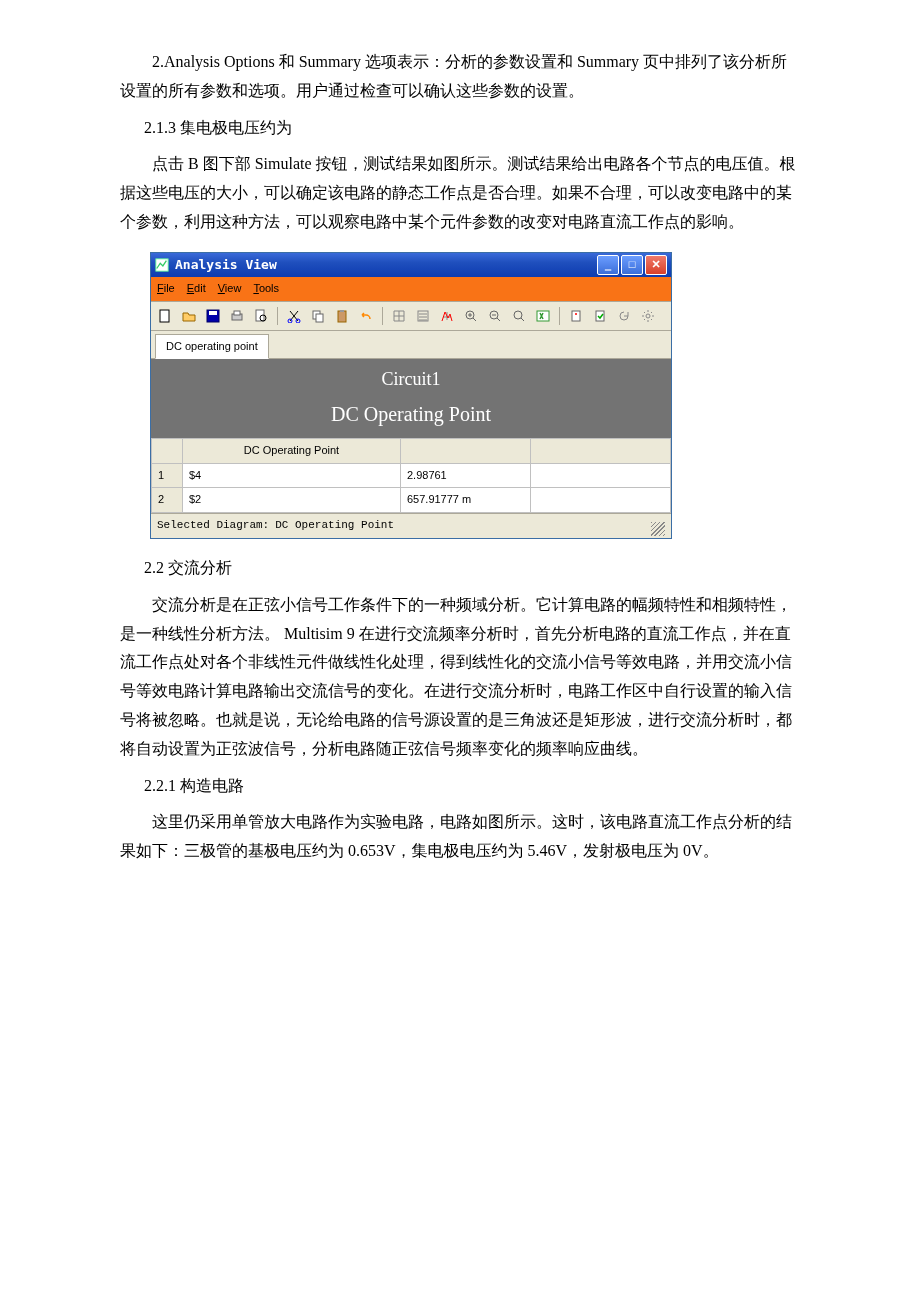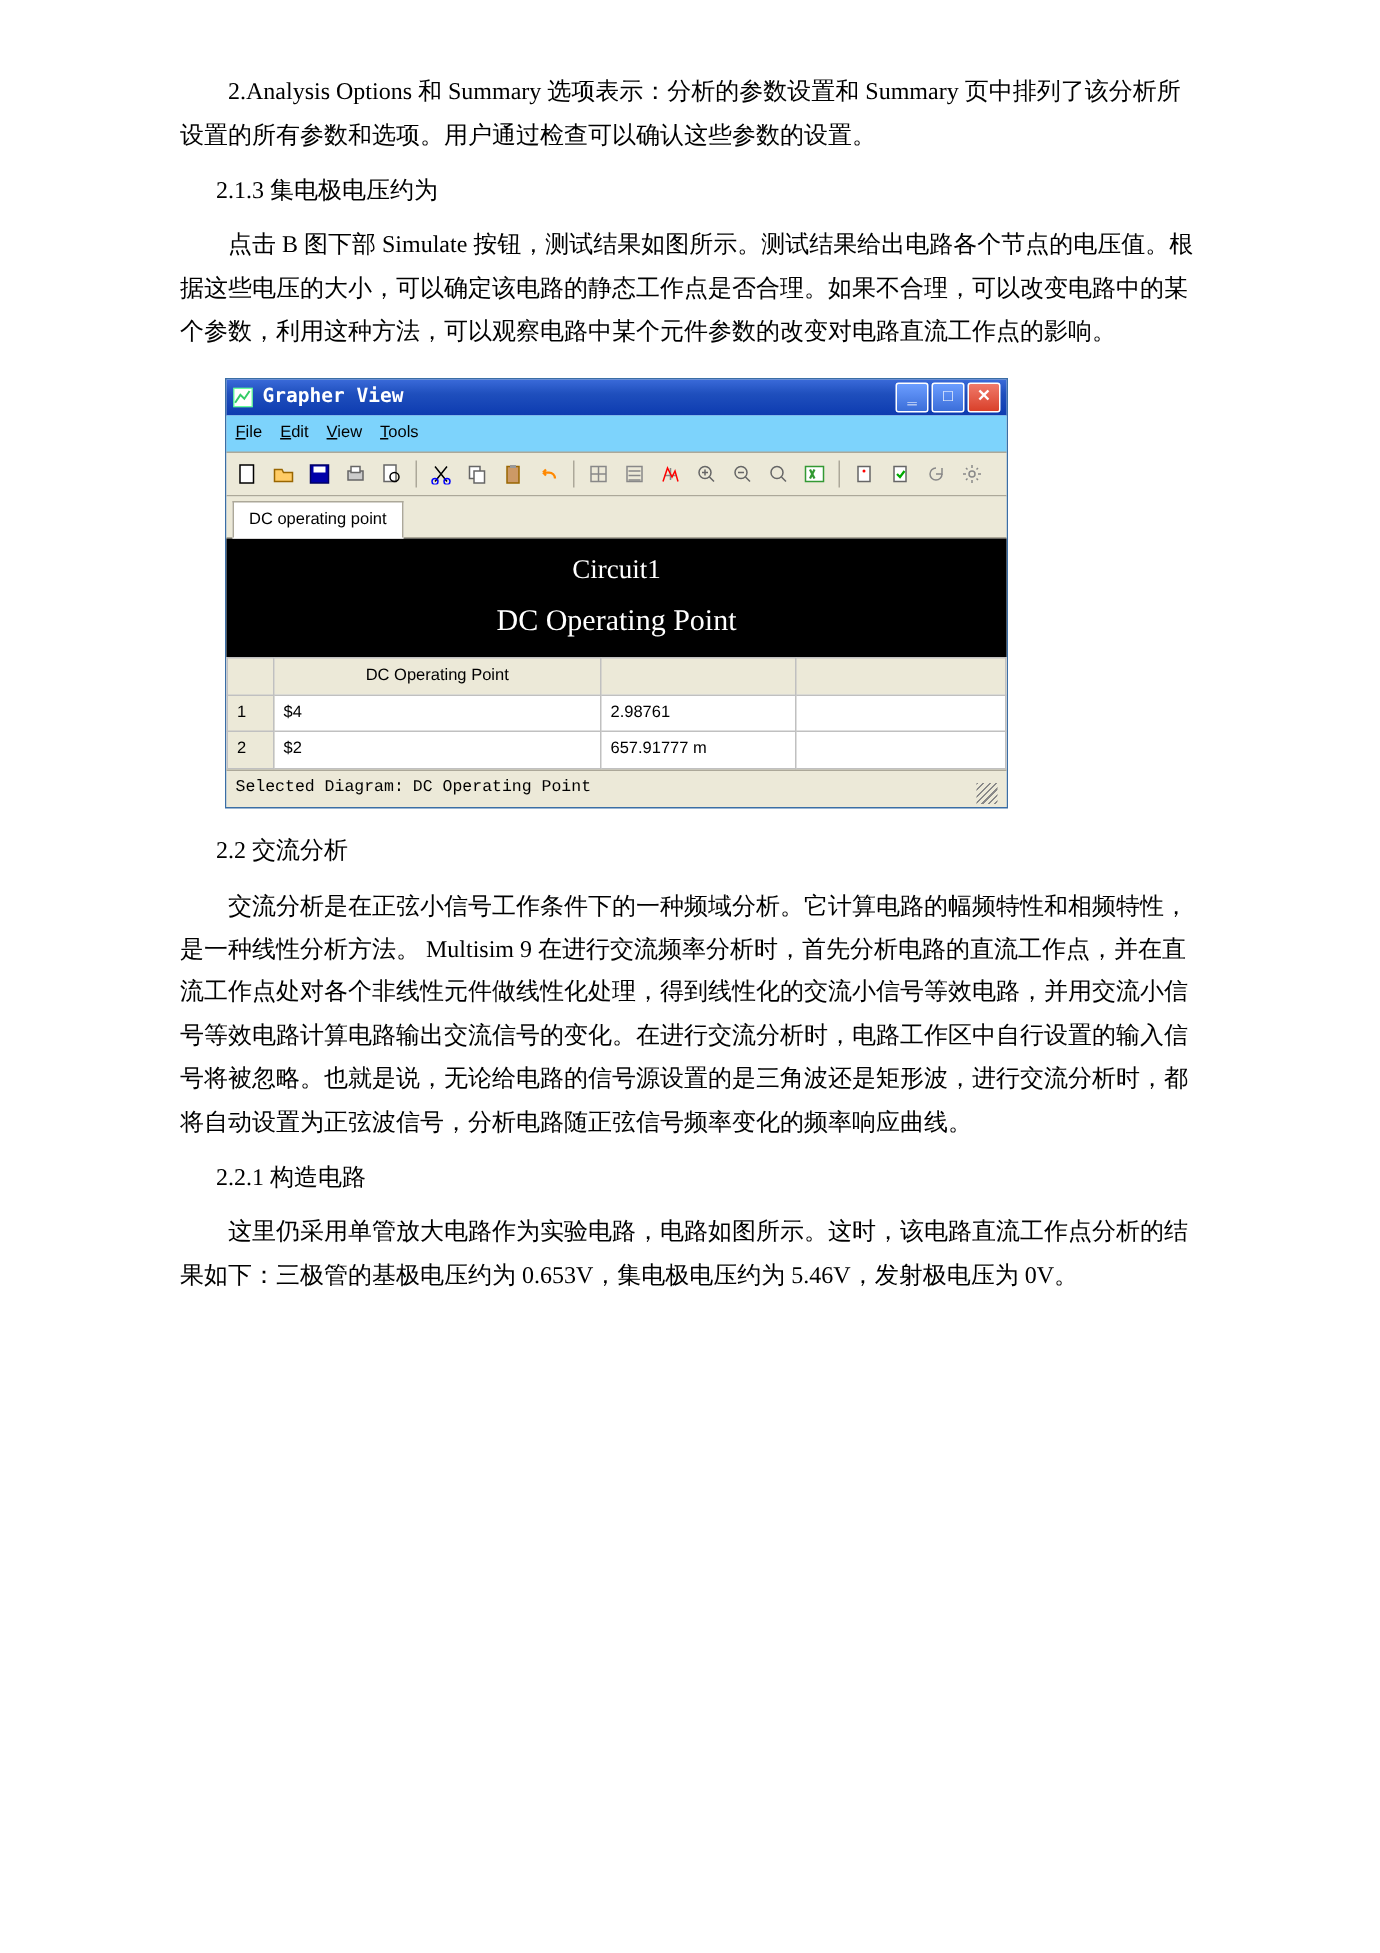--- a/index.html
+++ b/index.html
@@ -54,21 +54,21 @@
     display: flex;
     align-items: center;
     justify-content: center;
     font-size: 11px;
     font-weight: bold;
     font-family: Arial, sans-serif;
   }
   .win-btn.min, .win-btn.max { background: linear-gradient(#6b9dff,#3b6ed9); color:#fff;}
   .win-btn.close { background: linear-gradient(#f07a6a,#d9402a); color:#fff;}
   .menubar {
-    background: #7dd3fc;
+    background: #f97316;
     padding: 2px 6px;
     display: flex;
     gap: 12px;
     border-bottom: 1px solid #aca899;
   }
   .menu-item { }
   .menu-item .u { text-decoration: underline; }
   .toolbar {
     background: #ece9d8;
     padding: 3px 4px;
@@ -100,21 +100,21 @@
   .tab {
     display: inline-block;
     background: #fff;
     border: 1px solid #aca899;
     border-bottom: 1px solid #fff;
     padding: 2px 10px;
     position: relative;
     top: 1px;
   }
   .chart-header {
-    background: #000000;
+    background: #737373;
     color: #fff;
     text-align: center;
     font-family: "Times New Roman", serif;
     padding: 4px 0 6px 0;
   }
   .chart-title { font-size: 18px; }
   .chart-subtitle { font-size: 20px; }
   .data-table {
     width: 100%;
     border-collapse: collapse;
@@ -178,21 +178,21 @@
 <p class="no-indent">2.1.3 集电极电压约为</p>
 
 <p>点击 B 图下部 Simulate 按钮，测试结果如图所示。测试结果给出电路各个节点的电压值。根据这些电压的大小，可以确定该电路的静态工作点是否合理。如果不合理，可以改变电路中的某个参数，利用这种方法，可以观察电路中某个元件参数的改变对电路直流工作点的影响。</p>
 
 <div class="grapher-window">
   <div class="titlebar">
     <svg class="titlebar-icon" viewBox="0 0 16 16">
         <rect x="1" y="1" width="14" height="14" fill="#fff" stroke="#6f9"></rect>
         <path d="M2 12 L6 6 L9 9 L13 3" stroke="#3c6" fill="none" stroke-width="1.5"></path>
       </svg>
-    <span class="titlebar-title">Grapher View</span>
+    <span class="titlebar-title">Analysis View</span>
     <div class="win-btns">
       <div class="win-btn min">‗</div>
       <div class="win-btn max">□</div>
       <div class="win-btn close">✕</div>
     </div>
   </div>
 
   <div class="menubar">
     <span class="menu-item"><span class="u">F</span><span>ile</span></span>
     <span class="menu-item"><span class="u">E</span>dit</span>

